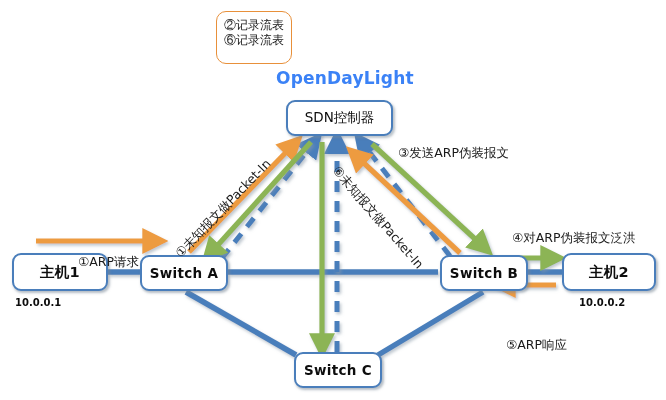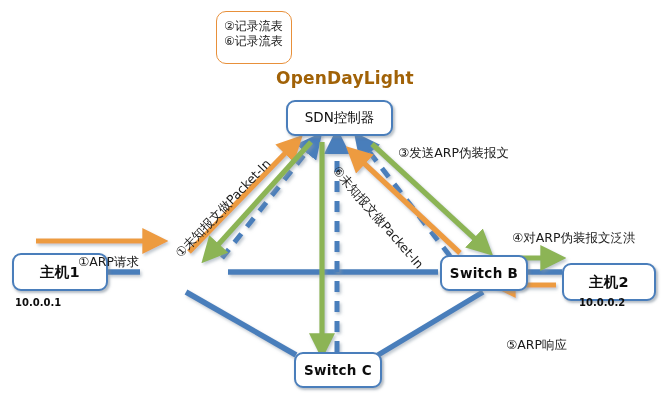--- a/index.html
+++ b/index.html
@@ -40,32 +40,33 @@
   }
   .flow-box{
     position:absolute;
     box-sizing:border-box;
     border:1.6px solid #e8903a;
     border-radius:10px;
     background:#ffffff;
     padding:7px 6px 6px 7px;
     font-size:12px;color:#1a1a1a;
     line-height:1.25;
+    font-family:Liberation Mono, monospace;
   }
   .flow-box div{white-space:nowrap;}
 
   .lbl{
     position:absolute;
     font-size:12.5px;
     color:#1a1a1a;
     white-space:nowrap;
   }
   .lbl-title{
     position:absolute;
-    font-size:17px;font-weight:bold;color:#a16207;
+    font-size:17px;font-weight:bold;color:#3b82f6;
     white-space:nowrap;
     letter-spacing:0.2px;
   }
   .ip{
     position:absolute;
     font-size:10px;font-weight:bold;color:#0d0d0d;
     white-space:nowrap;
   }
   .rot-lbl{
     position:absolute;
@@ -143,26 +144,27 @@
     <div>⑥记录流表</div>
   </div>
 
   <div class="lbl-title" style="left:276px;top:68px;">OpenDayLight</div>
 
   <div class="ctrl-box" style="left:286px;top:100px;width:107px;height:36px;">SDN控制器</div>
 
   <div class="node node-host" style="left:12px;top:253px;width:96px;height:38px;">主机1</div>
   <div class="ip" style="left:15px;top:297px;">10.0.0.1</div>
 
+  <div class="node node-switch" style="left:140px;top:255px;width:88px;height:36px;">Switch A</div>
 
   <div class="node node-switch" style="left:440px;top:255px;width:88px;height:36px;">Switch B</div>
 
   <div class="node node-switch" style="left:294px;top:352px;width:88px;height:36px;">Switch C</div>
 
-  <div class="node node-host" style="left:562px;top:253px;width:94px;height:38px;margin-top:10px;">主机2</div>
+  <div class="node node-host" style="left:562px;top:253px;width:94px;height:38px;">主机2</div>
   <div class="ip" style="left:579px;top:297px;">10.0.0.2</div>
 
   <div class="lbl" style="left:78px;top:217px;margin-top:37px;">①ARP请求</div>
 
   <div class="rot-lbl" style="left:172px;top:250px;transform:rotate(-46deg);">①未知报文做Packet-In</div>
 
   <div class="lbl" style="left:398px;top:145px;">③发送ARP伪装报文</div>
 
   <div class="lbl" style="left:512px;top:230px;">④对ARP伪装报文泛洪</div>
 

